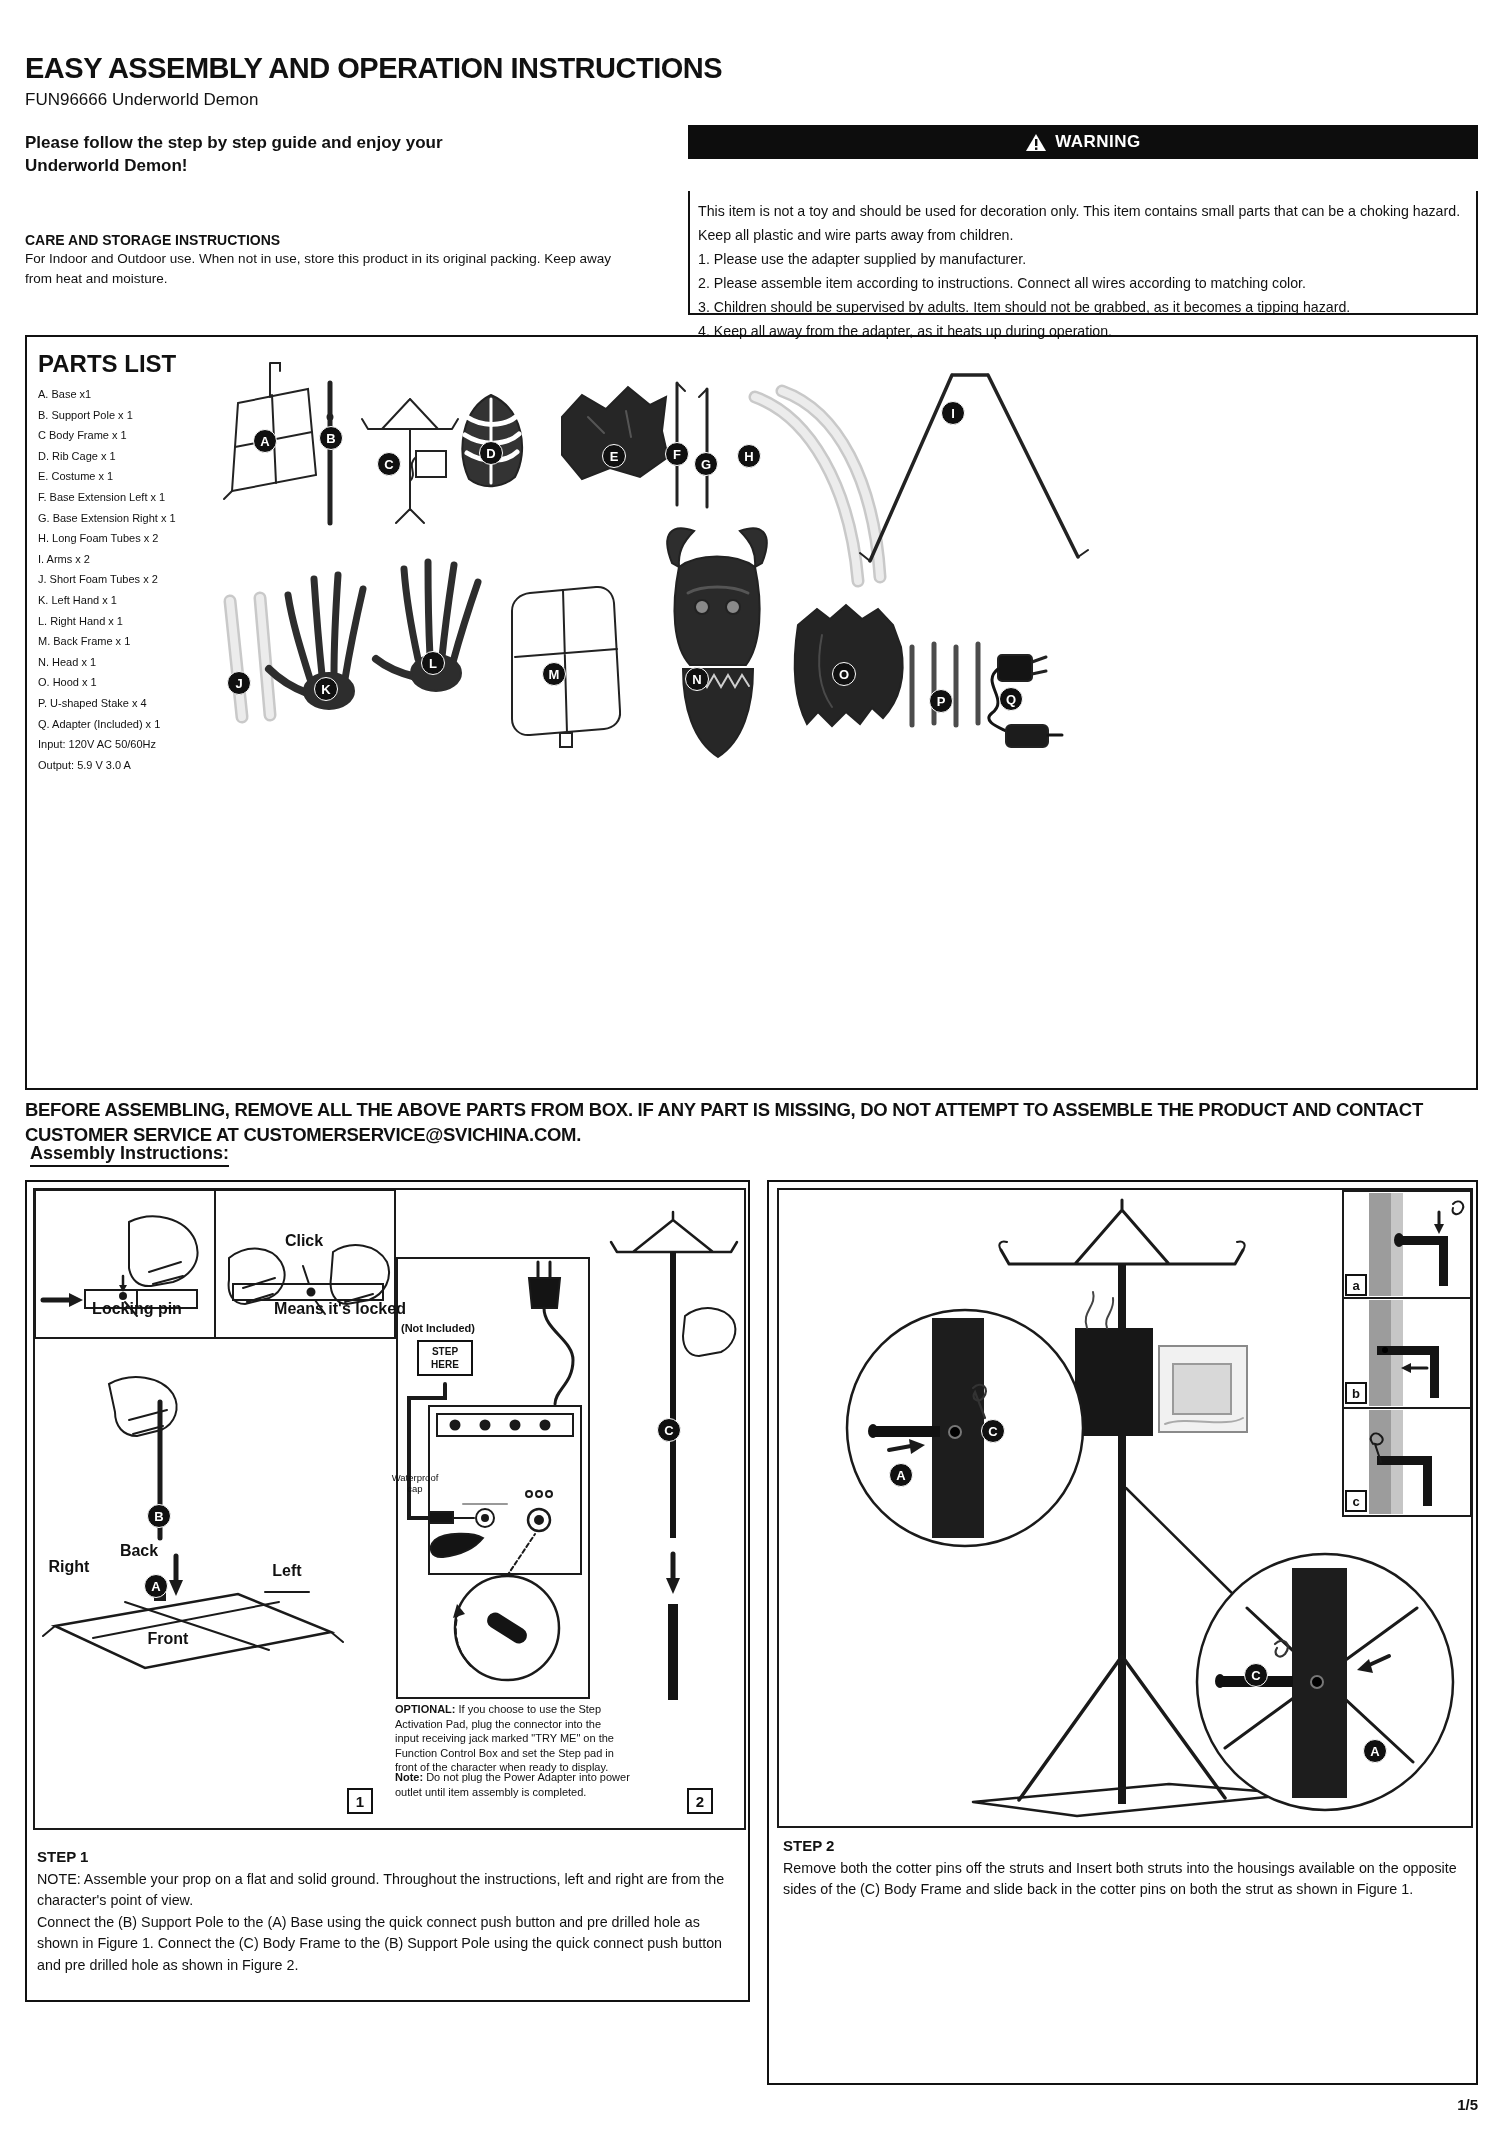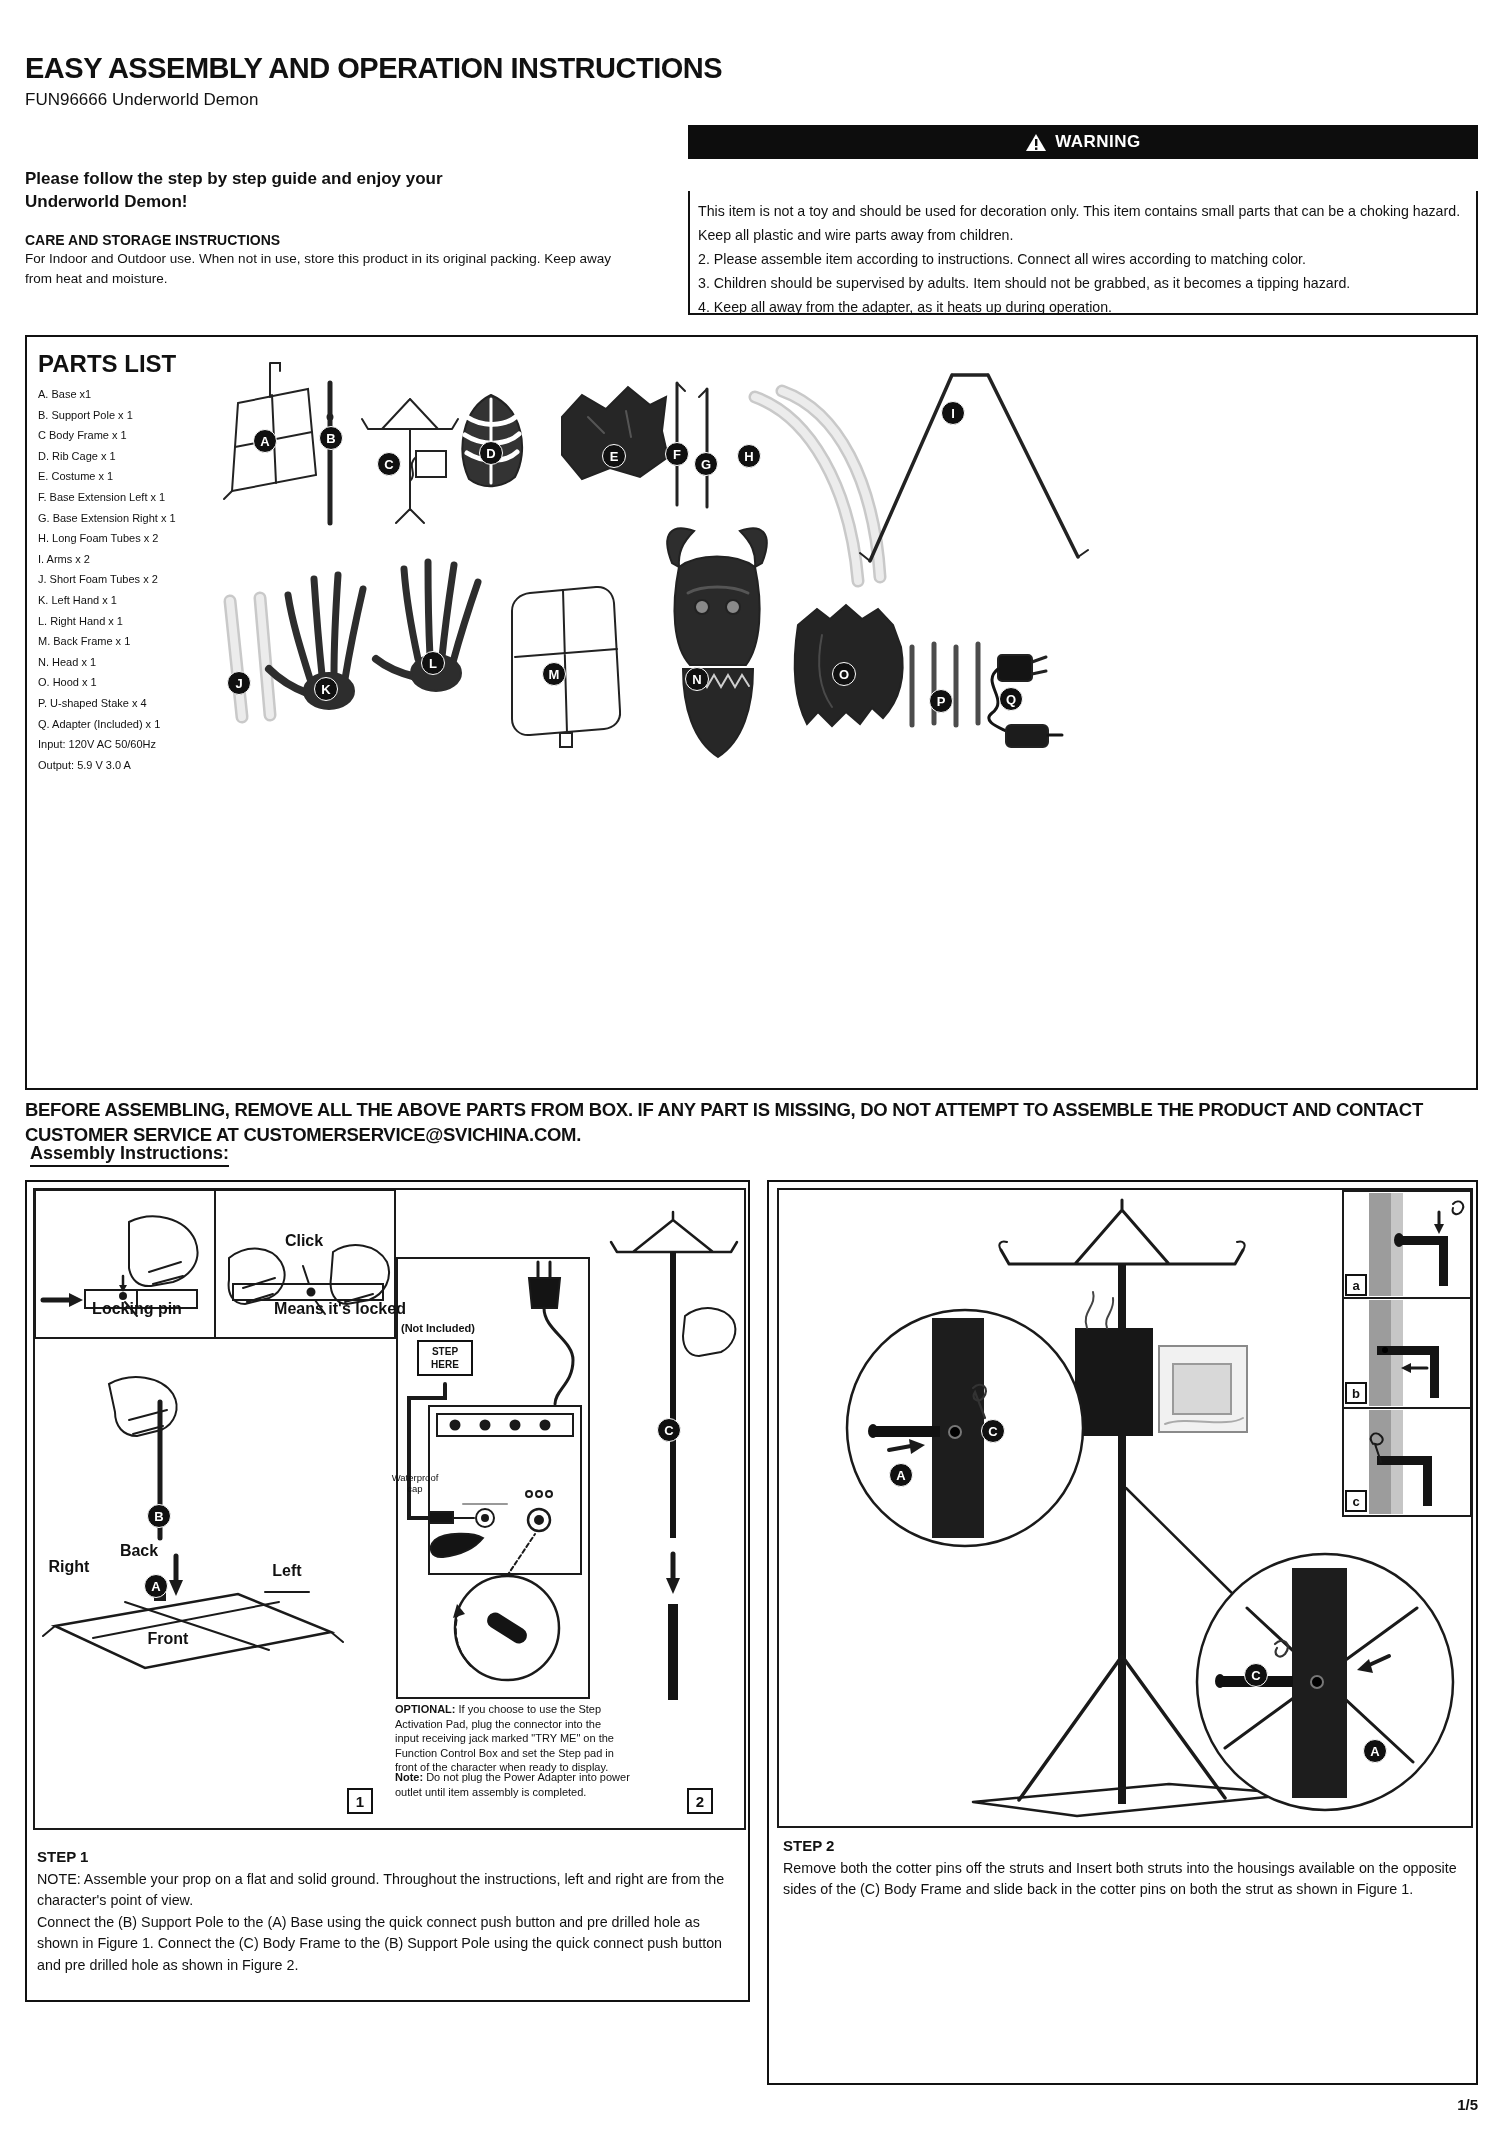--- a/index.html
+++ b/index.html
@@ -1,21 +1,21 @@
 <!DOCTYPE html>
 <html><head>
 <meta charset="utf-8">
 <style>
   html,body{margin:0;padding:0;background:#e8e8e8;}
   .page{position:relative;width:1500px;height:2143px;background:#ffffff;font-family:"Liberation Sans",sans-serif;color:#111;overflow:hidden;}
   .abs{position:absolute;}
   .b{font-weight:bold;}
   .title{font-size:29px;font-weight:bold;letter-spacing:-0.5px;}
   .subtitle{font-size:17px;}
-  .intro-head{font-size:17px;font-weight:bold;line-height:1.35;margin-top:36px;}
+  .intro-head{font-size:17px;font-weight:bold;line-height:1.35;}
   .body-txt{font-size:13.5px;line-height:1.45;}
   .care-head{font-size:14px;font-weight:bold;}
   .warn-bar{background:#0d0d0d;color:#fff;display:flex;align-items:center;justify-content:center;gap:8px;font-size:17px;font-weight:bold;letter-spacing:0.5px;}
   .warn-body{border:2.5px solid #111;border-top:none;padding:8px 8px;font-size:14.2px;line-height:24px;box-sizing:border-box;margin-top:32px;}
   .parts-box{border:2.5px solid #111;box-sizing:border-box;}
   .parts-title{font-size:24px;font-weight:bold;}
   .plist{font-size:11px;line-height:20.6px;}
   .pbadge{width:22px;height:22px;border-radius:50%;background:#101010;color:#fff;font-weight:bold;font-size:13px;display:flex;align-items:center;justify-content:center;border:1.5px solid #fff;box-sizing:content-box;}
   .notice{font-size:18.5px;font-weight:bold;letter-spacing:-0.3px;line-height:1.35;}
   .asm-head{font-size:18px;font-weight:bold;border-bottom:2px solid #111;display:inline-block;padding-bottom:1px;}
@@ -47,20 +47,21 @@
       <svg width="22" height="19" viewBox="0 0 22 19">
           <polygon points="11,1 21,18 1,18" fill="#fff"></polygon>
           <rect x="10" y="6" width="2.4" height="7" fill="#0d0d0d"></rect>
           <rect x="10" y="14.5" width="2.4" height="2.4" fill="#0d0d0d"></rect>
         </svg>
     </span>
     <span>WARNING</span>
   </div>
   <div class="abs warn-body" style="left:688px;top:159px;width:790px;height:124px;">
     <div>This item is not a toy and should be used for decoration only. This item contains small parts that can be a choking hazard. Keep all plastic and wire parts away from children.</div>
+    <div>1. Please use the adapter supplied by manufacturer.</div>
     <div>2. Please assemble item according to instructions. Connect all wires according to matching color.</div>
     <div>3. Children should be supervised by adults. Item should not be grabbed, as it becomes a tipping hazard.</div>
     <div>4. Keep all away from the adapter, as it heats up during operation.</div>
   </div>
 
   <div class="abs parts-box" style="left:25px;top:335px;width:1453px;height:755px;"></div>
   <div class="abs parts-title" style="left:38px;top:350px;">PARTS LIST</div>
   <div class="abs plist" style="left:38px;top:384px;width:240px;">
     <div>A. Base x1</div>
     <div>B. Support Pole x 1</div>

